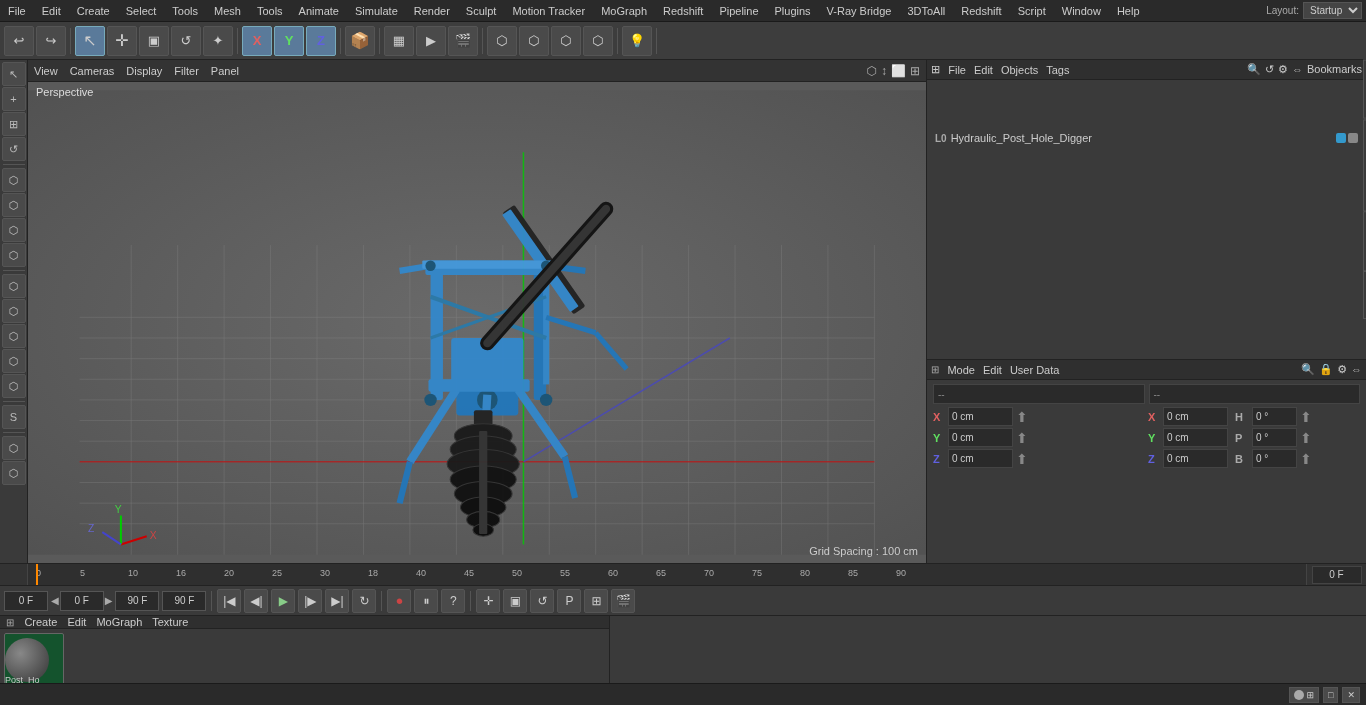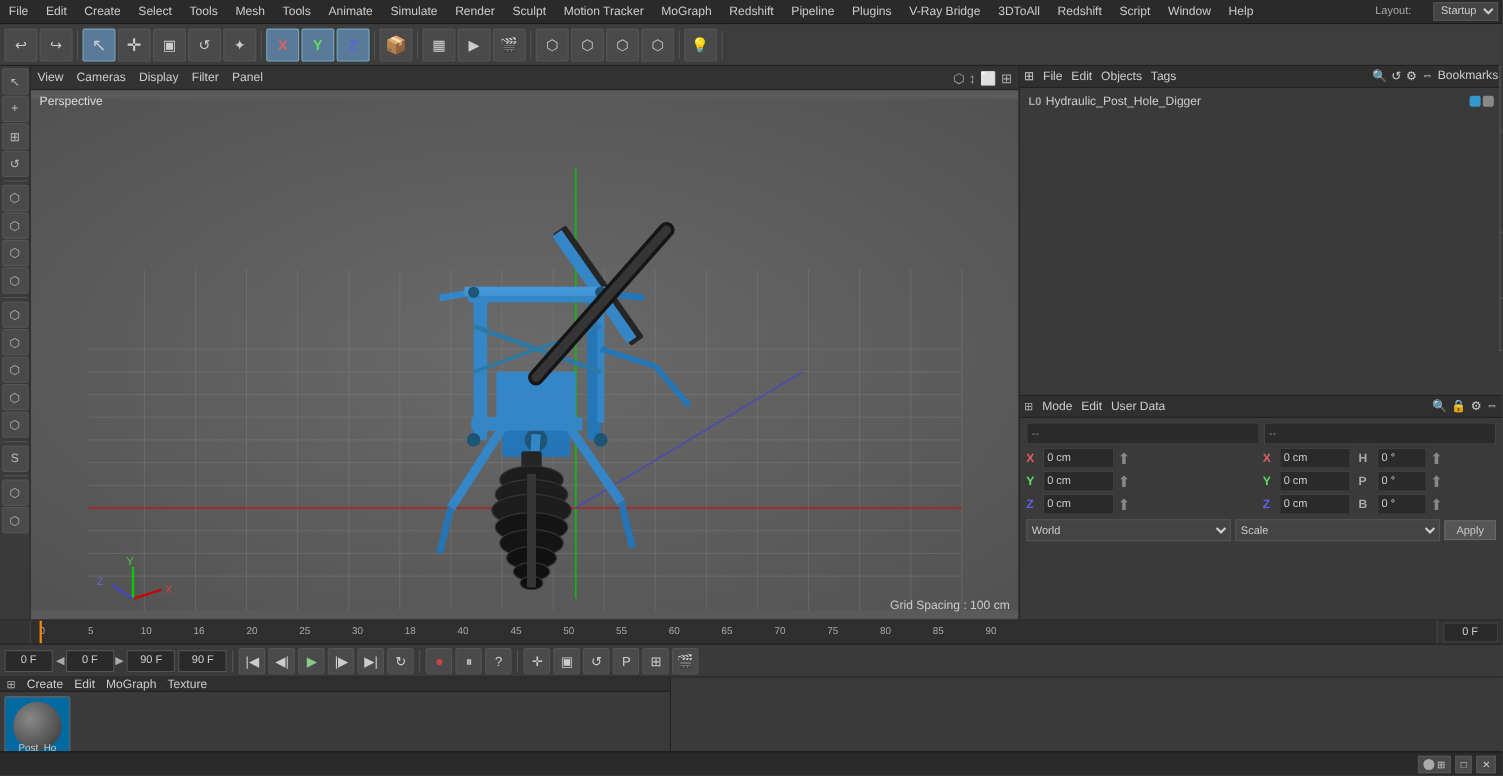--- a/index.html
+++ b/index.html
@@ -3,21 +3,21 @@
   <meta charset="utf-8">
   <style>
     * { margin: 0; padding: 0; box-sizing: border-box; }
     body { width: 1366px; height: 705px; background: #3a3a3a; font-family: Arial, sans-serif; font-size: 11px; color: #ccc; overflow: hidden; }
 
     
     #menu-bar { display: flex; align-items: center; background: #2a2a2a; height: 22px; border-bottom: 1px solid #1a1a1a; }
     .menu-item { padding: 2px 8px; color: #ccc; cursor: pointer; font-size: 11px; }
     #layout-section { margin-left: auto; display: flex; align-items: center; padding-right: 4px; }
     #layout-label { color: #aaa; font-size: 10px; margin-right: 4px; }
-    #layout-select { background: #444; color: #ccc; border: 1px solid #555; font-size: 10px; padding: 1px 2px; margin-left: 16px; }
+    #layout-select { background: #444; color: #ccc; border: 1px solid #555; font-size: 10px; padding: 1px 2px; }
 
     
     #toolbar { display: flex; align-items: center; background: #3d3d3d; height: 38px; border-bottom: 1px solid #222; padding: 2px 4px; gap: 2px; }
     .tool-btn { width: 30px; height: 30px; background: #4a4a4a; border: 1px solid #555; border-radius: 2px; display: flex; align-items: center; justify-content: center; cursor: pointer; color: #ccc; font-size: 13px; }
     .tool-btn.active { background: #5a7a9a; border-color: #7ab; }
     .tool-separator { width: 1px; height: 26px; background: #555; margin: 0 2px; }
 
     
     #left-toolbar { width: 28px; background: #3a3a3a; border-right: 1px solid #222; display: flex; flex-direction: column; align-items: center; padding: 2px 0; gap: 1px; }
     .left-btn { width: 24px; height: 24px; background: #4a4a4a; border: 1px solid #555; border-radius: 2px; display: flex; align-items: center; justify-content: center; cursor: pointer; color: #bbb; font-size: 11px; }
@@ -37,21 +37,21 @@
 
     
     #right-panel { width: 440px; background: #3a3a3a; border-left: 1px solid #222; display: flex; flex-direction: column; }
 
     
     #objects-panel { flex: 0 0 300px; border-bottom: 1px solid #222; display: flex; flex-direction: column; }
     #objects-header { display: flex; align-items: center; background: #2f2f2f; height: 20px; border-bottom: 1px solid #222; padding: 0 4px; gap: 8px; }
     .obj-menu { color: #ccc; font-size: 11px; cursor: pointer; }
     #objects-header-right { margin-left: auto; display: flex; gap: 4px; }
 
-    #objects-list { flex: 1; padding: 4px; }
+    #objects-list { flex: 1; padding: 4px; margin-top: 46px; }
     .object-row { display: flex; align-items: center; gap: 4px; padding: 2px 4px; cursor: pointer; }
     .obj-name { color: #ccc; font-size: 11px; }
     .obj-color-dots { margin-left: auto; display: flex; gap: 2px; }
     .obj-dot { width: 10px; height: 10px; border-radius: 2px; }
     .right-tab { writing-mode: vertical-rl; text-orientation: mixed; transform: rotate(180deg); background: #3a3a3a; border: 1px solid #555; padding: 8px 3px; color: #bbb; font-size: 10px; cursor: pointer; }
 
     
     #attributes-panel { flex: 1; display: flex; flex-direction: column; }
     #attr-header { display: flex; align-items: center; background: #2f2f2f; height: 20px; border-bottom: 1px solid #222; padding: 0 4px; gap: 8px; }
     .attr-menu { color: #ccc; font-size: 11px; cursor: pointer; }
@@ -61,21 +61,21 @@
     .playback-btn { width: 24px; height: 24px; background: #4a4a4a; border: 1px solid #555; border-radius: 2px; display: flex; align-items: center; justify-content: center; cursor: pointer; color: #ccc; font-size: 12px; }
 
     
     #content-row { display: flex; height: calc(100% - 58px); }
 
     #material-panel { width: 610px; background: #3a3a3a; border-right: 1px solid #222; display: flex; flex-direction: column; }
     #material-header { display: flex; align-items: center; background: #2f2f2f; height: 22px; border-bottom: 1px solid #222; padding: 0 6px; gap: 10px; }
     .mat-menu { color: #ccc; font-size: 11px; cursor: pointer; }
 
     #material-content { flex: 1; display: flex; align-items: center; padding: 4px; gap: 6px; }
-    .material-thumb { width: 60px; height: 55px; background: #0369a1; border: 1px solid #666; border-radius: 2px; display: flex; flex-direction: column; align-items: center; justify-content: flex-end; padding-bottom: 2px; position: relative; overflow: hidden; }
+    .material-thumb { width: 60px; height: 55px; background: #14532d; border: 1px solid #666; border-radius: 2px; display: flex; flex-direction: column; align-items: flex-start; justify-content: flex-end; padding-bottom: 2px; position: relative; overflow: hidden; }
     .material-thumb-sphere { width: 44px; height: 44px; border-radius: 50%; background: radial-gradient(circle at 35% 35%, #888, #333); position: absolute; top: 4px; }
     .material-thumb-label { font-size: 9px; color: #ccc; position: relative; z-index: 1; }
     .apply-btn { background: #555; border: 1px solid #666; color: #ccc; height: 18px; padding: 0 10px; font-size: 10px; cursor: pointer; }
 
     #status-bar { height: 22px; background: #2a2a2a; display: flex; align-items: center; padding: 0 6px; border-top: 1px solid #1a1a1a; position: absolute; bottom: 0; left: 0; right: 0; }
     #status-text { color: #ccc; font-size: 10px; }
     #status-right { margin-left: auto; display: flex; gap: 6px; align-items: center; }
     .status-mode-btn { background: #4a4a4a; border: 1px solid #555; color: #ccc; height: 16px; padding: 0 4px; font-size: 9px; cursor: pointer; display: flex; align-items: center; gap: 2px; }
     .ruler-tick { position: absolute; color: #aaa; font-size: 9px; }
 
@@ -415,29 +415,20 @@
             </div>
             <div style="display:flex; align-items:center; gap:3px;">
               <span style="color:#6060e0; font-size:11px; font-weight:bold; width:12px;">Z</span>
               <input type="text" value="0 cm" style="background: rgb(42, 42, 42); border: 1px solid rgb(68, 68, 68); color: rgb(204, 204, 204); width: 65px; height: 19px; padding: 0px 3px; font-size: 10px;">
               <span style="color:#aaa; font-size:11px; font-weight:bold; width:14px; margin-left:4px;">B</span>
               <input type="text" value="0 °" style="background: rgb(42, 42, 42); border: 1px solid rgb(68, 68, 68); color: rgb(204, 204, 204); width: 45px; height: 19px; padding: 0px 3px; font-size: 10px;">
               <span style="color:#888; font-size:14px; cursor:pointer;">⬆</span>
             </div>
           </div>
 
-          <div style="display:flex; align-items:center; gap:4px; margin-top:4px;">
-            <select style="background:#444; border:1px solid #555; color:#ccc; height:20px; font-size:10px; flex:1;">
-              <option>World</option>
-            </select>
-            <select style="background:#444; border:1px solid #555; color:#ccc; height:20px; font-size:10px; flex:1;">
-              <option>Scale</option>
-            </select>
-            <button class="apply-btn">Apply</button>
-          </div>
         </div>
       </div>
 
       <div style="position:absolute; right:-16px; top:0; display:flex; flex-direction:column;">
         <div class="right-tab">Structure</div>
         <div class="right-tab">Content Browser</div>
         <div class="right-tab">Attributes</div>
         <div class="right-tab">Layers</div>
       </div>
     </div>

